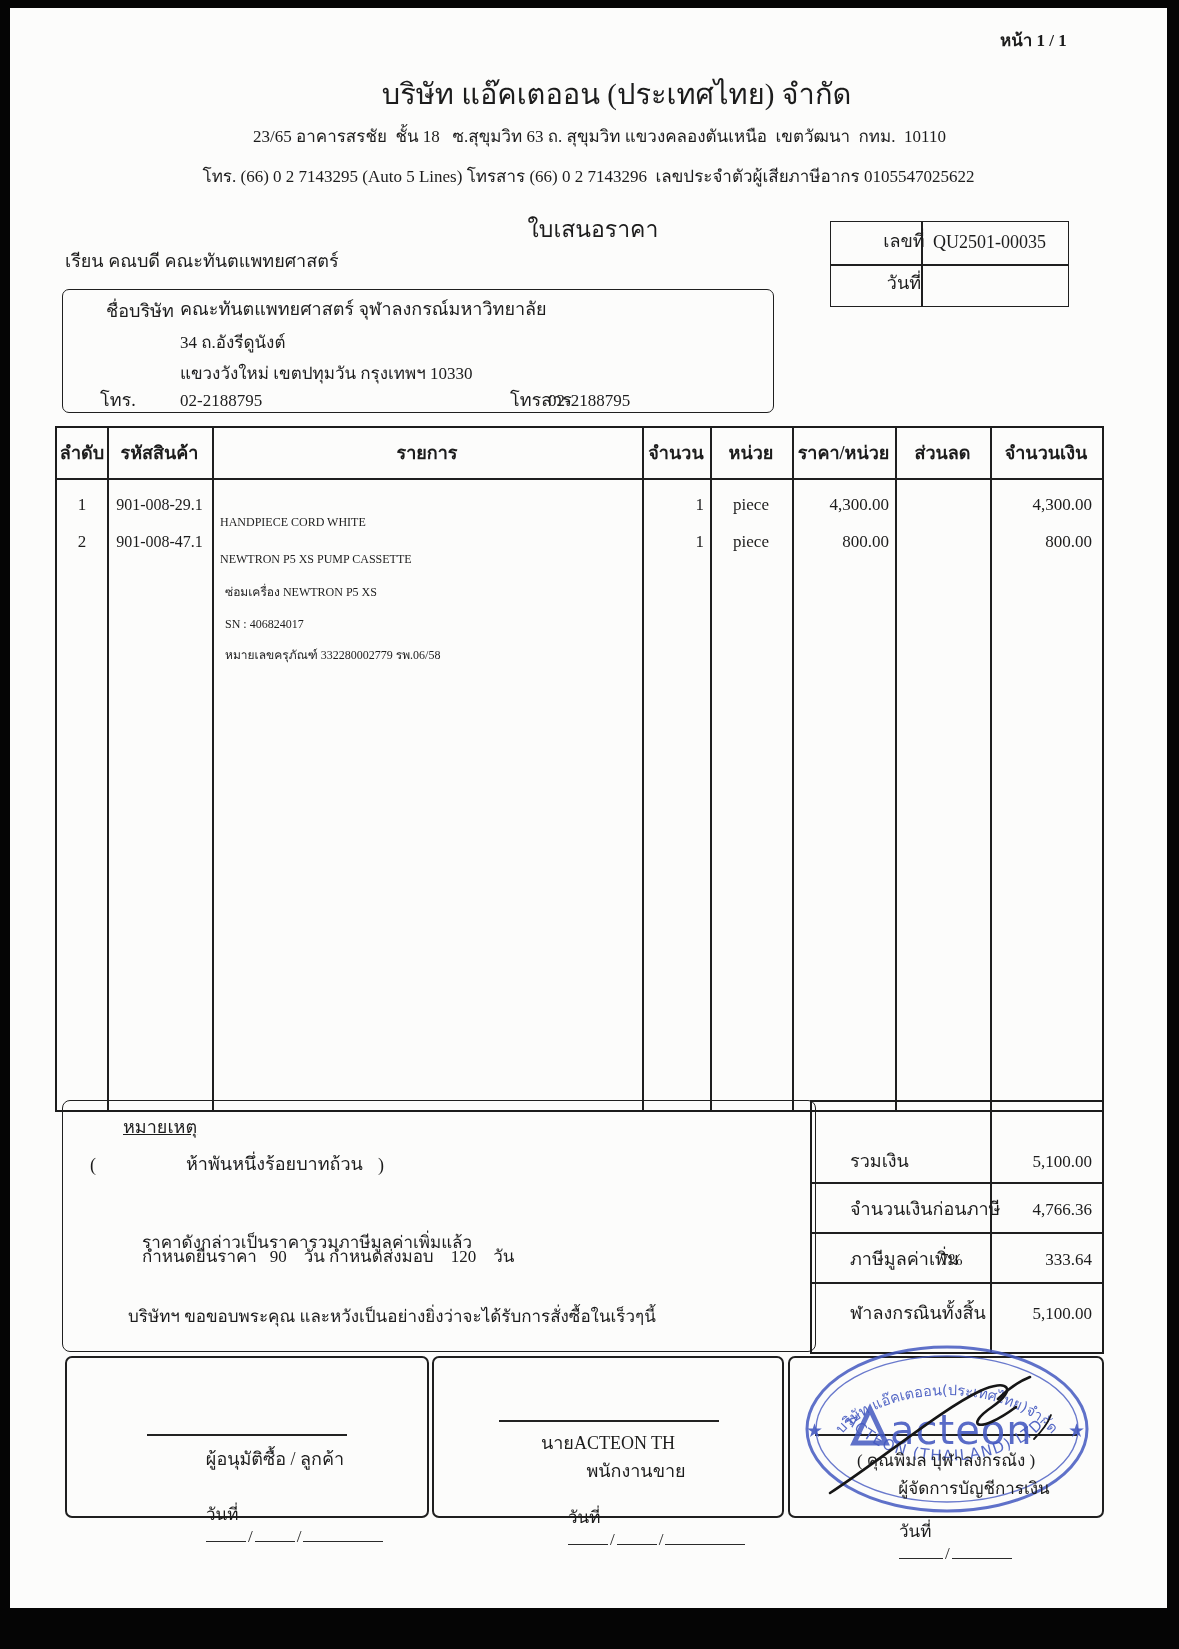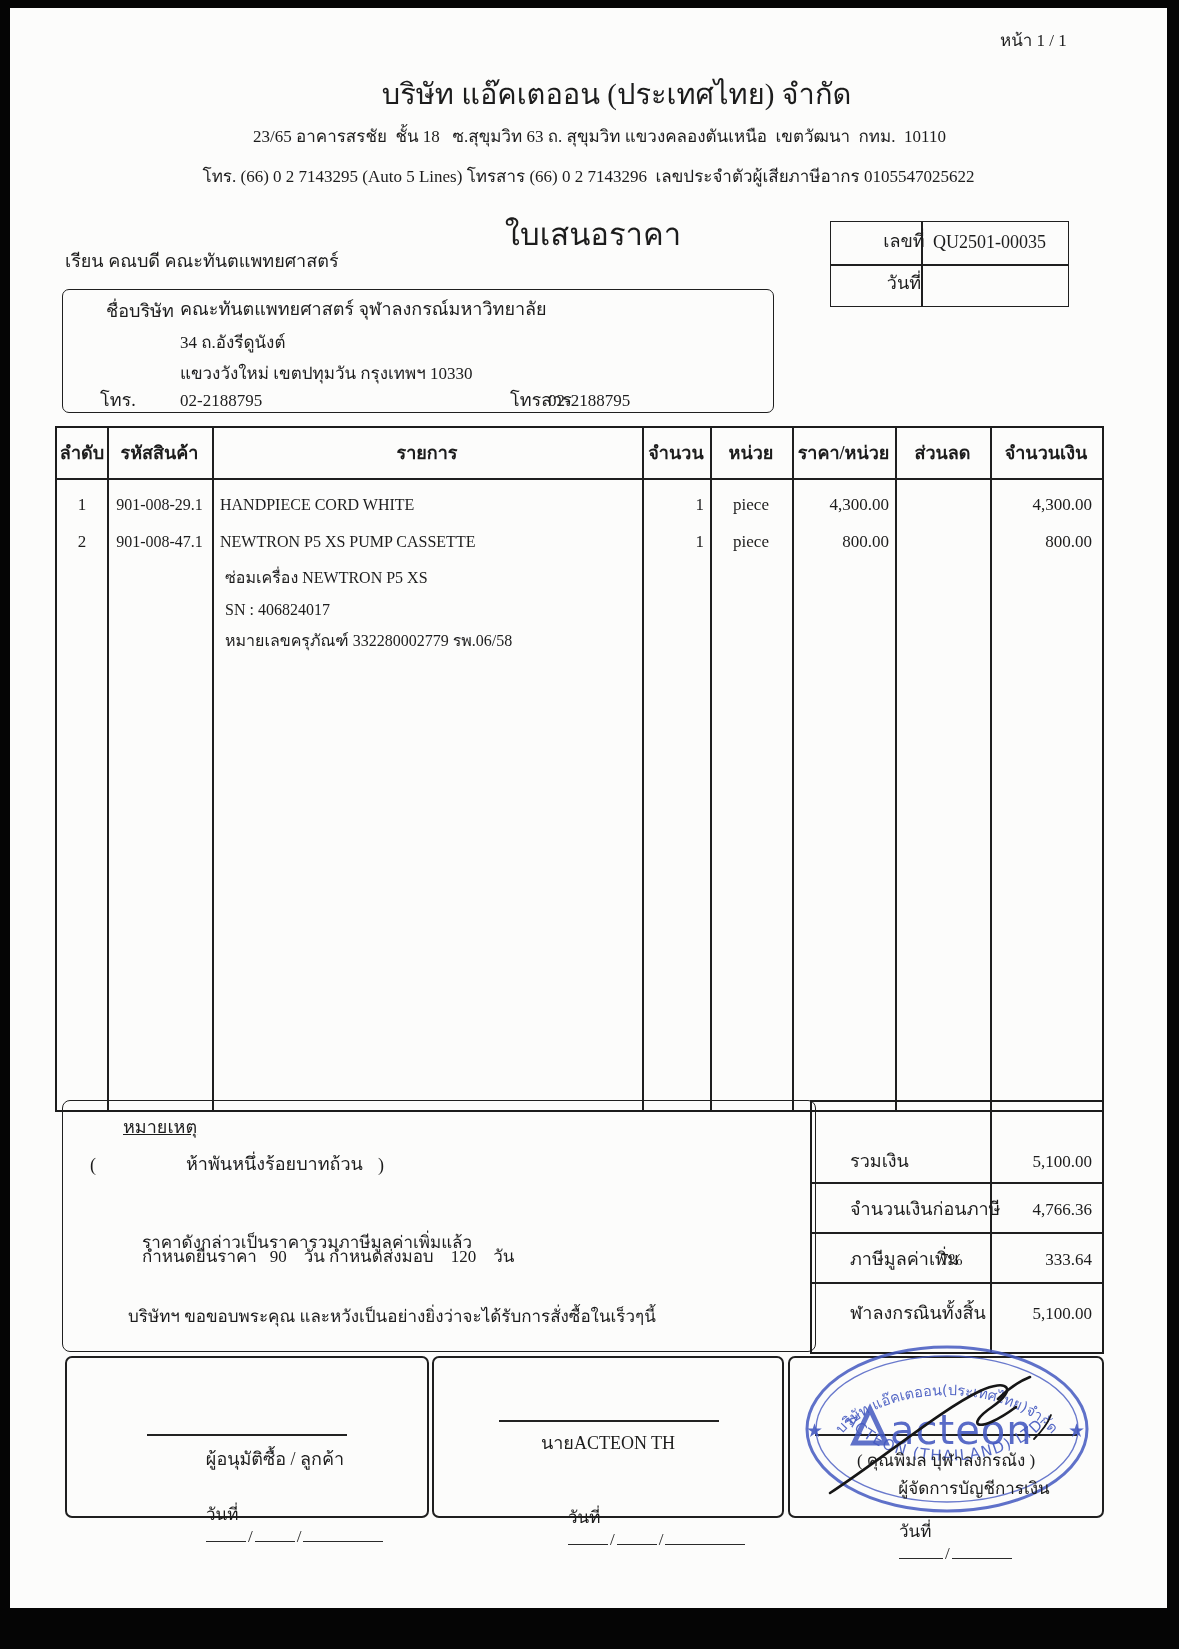--- a/index.html
+++ b/index.html
@@ -26,35 +26,35 @@
   .hrow .col1{font-size:18px;}
   .hrow .col2{left:155px;width:430px;}
   .hrow .col3{left:585px;width:68px;}
   .hrow .col5{left:735px;width:103px;}
   .hrow .col6{left:838px;width:95px;}
   .hrow .col7{left:933px;width:112px;}
   .u{display:inline-block;border-bottom:1.4px solid #2a2a2a;height:15px;vertical-align:baseline;}
   .w40{width:40px;} .w44{width:44px;} .w80{width:80px;} .w60{width:60px;}
   .dateline{font-size:17px;}
   .dateline .sl{padding:0 2px;}
-  .sigline{position:absolute;height:2px;background:#222;} .fs16{font-size:16px;} .fs17{font-size:17px;} .fs18{font-size:18px;}
+  .sigline{position:absolute;height:2px;background:#222;} .fs16{font-size:12px;margin-top:17px;} .fs17{font-size:17px;} .fs18{font-size:18px;}
 </style>
 </head>
 <body>
 
 <div id="frame">
   <div id="page">
 
-    <div class="t fs17" style="left:990px;top:22px;">หน้า 1 / 1</div>
+    <div class="t fs17" style="left:990px;top:22px;font-weight:bold;">หน้า 1 / 1</div>
 
     <div class="t b ctr" style="left:0;top:68px;width:1157px;font-size:29px;">บริษัท แอ๊คเตออน (ประเทศไทย) จำกัด</div>
     <div class="t ctr fs17" style="left:0;top:118px;width:1157px;margin-left:11px;">23/65 อาคารสรชัย  ชั้น 18   ซ.สุขุมวิท 63 ถ. สุขุมวิท แขวงคลองตันเหนือ  เขตวัฒนา  กทม.  10110</div>
     <div class="t ctr fs17" style="left:0;top:158px;width:1157px;">โทร. (66) 0 2 7143295 (Auto 5 Lines) โทรสาร (66) 0 2 7143296  เลขประจำตัวผู้เสียภาษีอากร 0105547025622</div>
 
-    <div class="t b ctr" style="left:0;top:208px;width:1110px;font-size:31px;">ใบเสนอราคา</div>
+    <div class="t b ctr" style="left:0;top:208px;width:1110px;font-size:23px;">ใบเสนอราคา</div>
     <div class="t fs18" style="left:55px;top:242px;">เรียน คณบดี คณะทันตแพทยศาสตร์</div>
 
     <div style="position:absolute;left:820px;top:213px;width:237px;height:84px;border:1.6px solid #1f1f1f;">
       <div class="cell-line" style="left:90px;top:0;width:1.6px;height:84px;"></div>
       <div class="cell-line" style="left:0;top:42px;width:237px;height:1.6px;"></div>
       <div class="t b fs18 ctr" style="left:0;top:8px;width:90px;">เลขที่</div>
       <div class="t fs18" style="left:102px;top:9px;">QU2501-00035</div>
       <div class="t b fs18 ctr" style="left:0;top:50px;width:90px;">วันที่</div>
       <div class="t fs18" style="left:102px;top:51px;"></div>
     </div>
@@ -153,20 +153,21 @@
       <div class="t b fs18 ctr" style="left:0;top:90px;width:360px;">ผู้อนุมัติซื้อ / ลูกค้า</div>
       <div class="t dateline" style="left:105px;top:125px;">
         <span>วันที่</span>
         <span class="u w40"></span><span class="sl">/</span><span class="u w40"></span><span class="sl">/</span><span class="u w80"></span>
       </div>
     </div>
 
     <div class="box" style="left:422px;top:1348px;width:348px;height:158px;border-width:2px;">
       <div class="sigline" style="left:65px;top:62px;width:220px;"></div>
       <div class="t fs18 ctr" style="left:0;top:74px;width:348px;">นายACTEON TH</div>
+      <div class="t b fs18 ctr" style="left:0;top:102px;width:348px;">พนักงานขาย</div>
       <div class="t dateline" style="left:100px;top:128px;">
         <span>วันที่</span>
         <span class="u w40"></span><span class="sl">/</span><span class="u w40"></span><span class="sl">/</span><span class="u w80"></span>
       </div>
     </div>
 
     <div class="box" style="left:778px;top:1348px;width:312px;height:158px;border-width:2px;">
       <div class="sigline" style="left:25px;top:76px;width:262px;"></div>
       <div class="t fs17 ctr" style="left:0;top:92px;width:312px;z-index:5;">( คุณพิมล ปุฬาลงกรณัง )</div>
       <div class="t b fs17 ctr" style="left:0;top:120px;width:312px;z-index:5;">ผู้จัดการบัญชีการเงิน</div>

